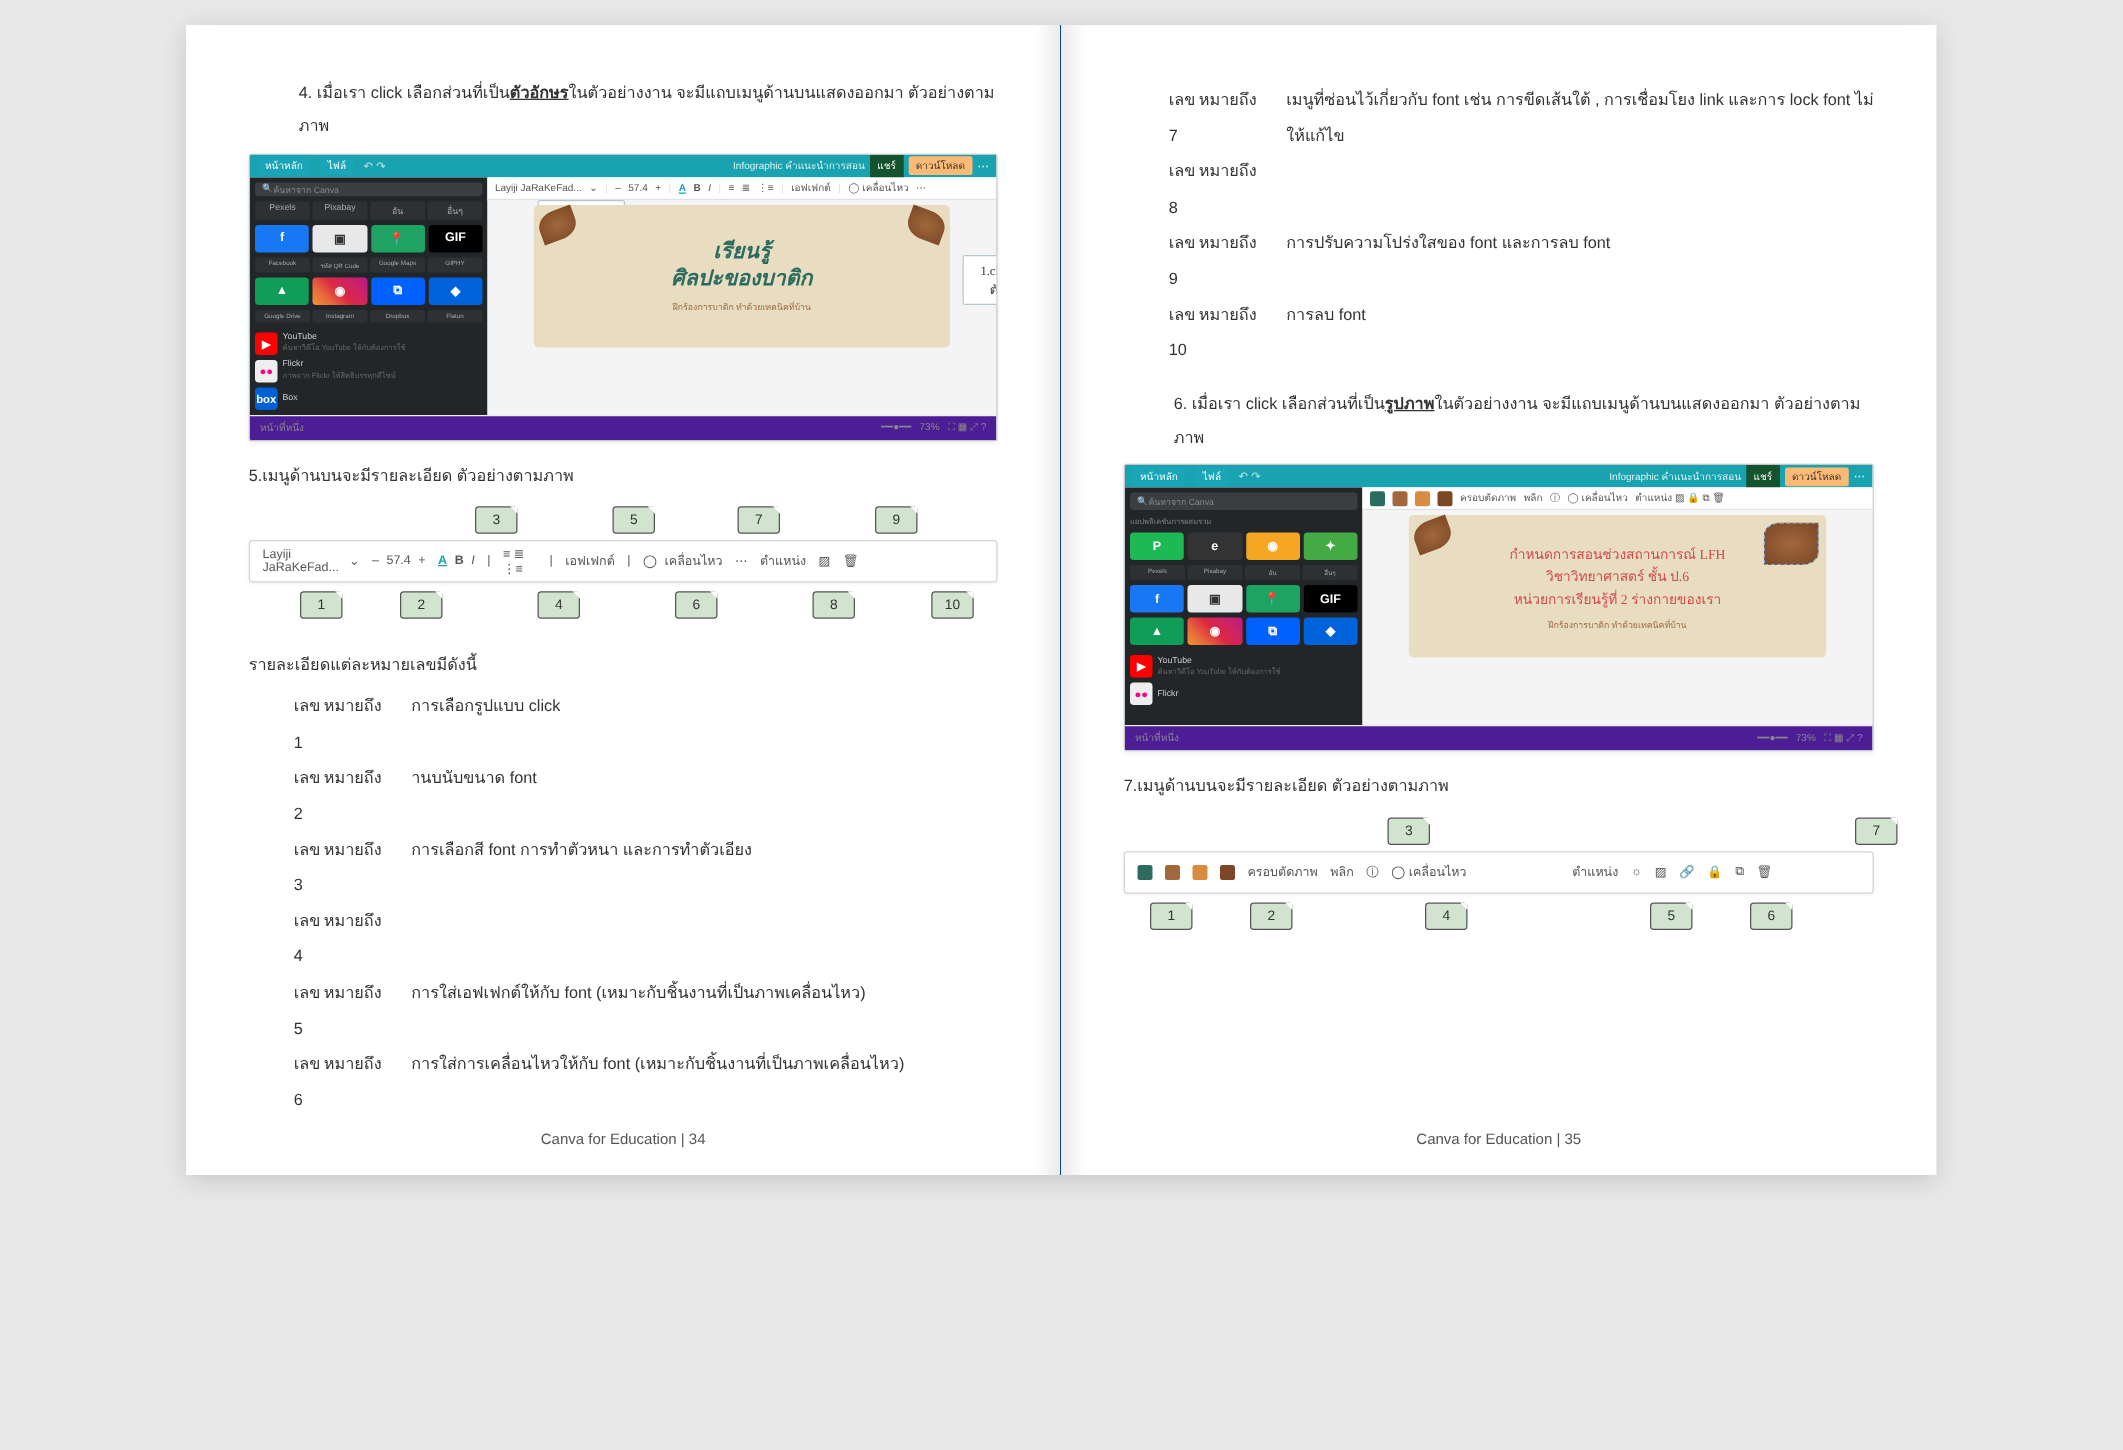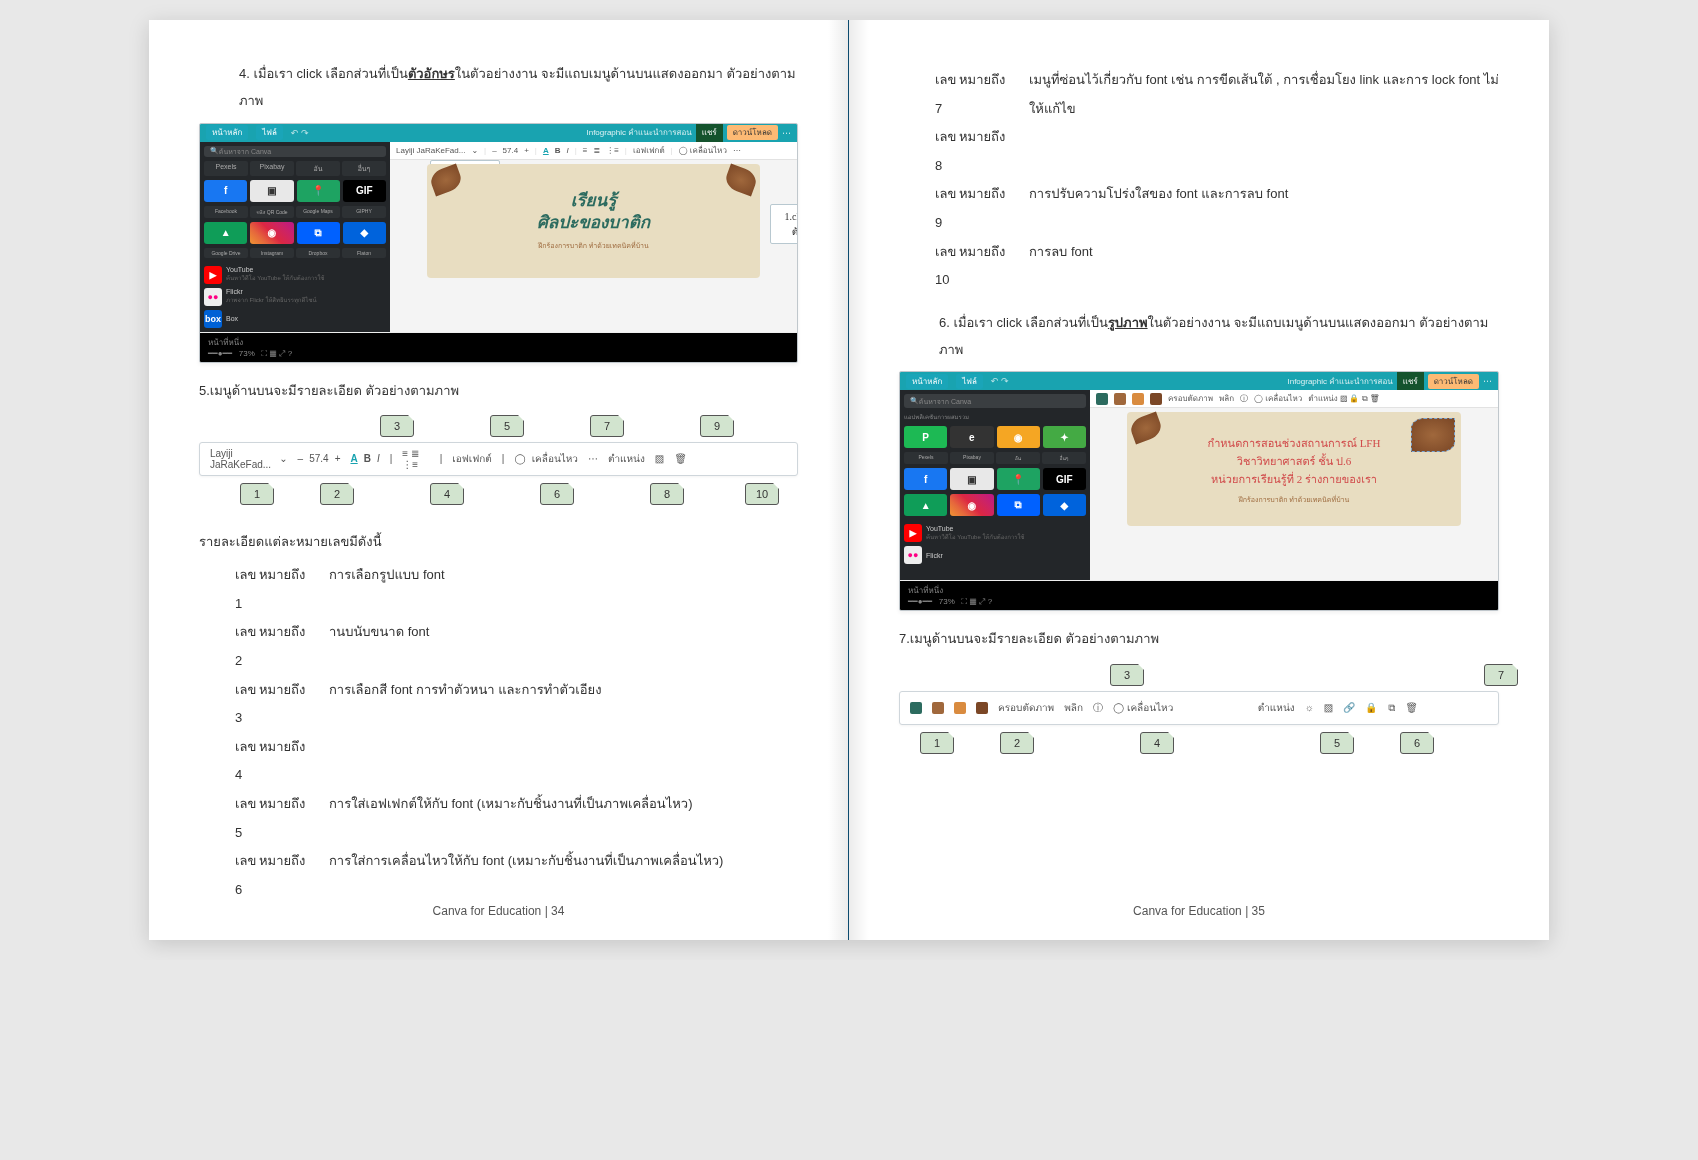--- a/index.html
+++ b/index.html
@@ -104,21 +104,21 @@
   .canvas-card .title { font-size:17px; font-style:italic; font-weight:bold; line-height:1.3; text-align:center;}
   .canvas-card .subtitle { font-size:7px; color:#9e6b3f; margin-top:6px;}
   .callout {
     position:absolute; background:#fff; border:1px solid #b8c8d0; border-radius:2px;
     padding:4px 6px; font-size:10px; color:#333; font-family:'Tahoma';
   }
   .callout::before{ content:''; position:absolute; width:0;height:0; }
   .deco { position:absolute; }
   .leaf-tl{ top:4px; left:4px; width:30px;height:24px; border-radius:50% 0; background:radial-gradient(#a0683c,#7b4726); transform:rotate(-20deg);}
   .leaf-tr{ top:4px; right:4px; width:30px;height:24px; border-radius:0 50%; background:radial-gradient(#a0683c,#7b4726); transform:rotate(20deg);}
-  .shot-footer{ display:flex; justify-content:space-between; padding:3px 8px; font-size:8px; color:#888; background:#000000; border-top:1px solid #eee;flex-direction:column;}
+  .shot-footer{ display:flex; justify-content:space-between; align-items:center; padding:3px 8px; font-size:8px; color:#888; background:#4c1d95; border-top:1px solid #eee;}
   
   
   .diagram { position:relative; margin:10px 0 18px; padding:28px 0 34px; }
   .tb-box {
     background:#fff; border:1px solid #cfd6db; border-radius:3px;
     height:34px; display:flex; align-items:center; gap:10px; padding:0 10px;
     font-size:10px; color:#555; position:relative; box-shadow:0 1px 3px rgba(0,0,0,0.05);
   }
   .tb-box .chunk{display:flex;align-items:center;gap:6px;}
   .tb-box .push{margin-left:auto; display:flex; gap:10px; align-items:center;}
@@ -332,21 +332,21 @@
             <span class="num-badge" style="left:545px">10</span>
           </span>
     </div>
   </div>
 
   <p class="body-text">รายละเอียดแต่ละหมายเลขมีดังนี้</p>
   <div class="defs">
     <div class="line">
           <span class="num">เลข 1</span>
           <span class="mean">หมายถึง</span>
-          <span class="val">การเลือกรูปแบบ font</span>
+          <span class="val">การเลือกรูปแบบ click</span>
         </div>
     <div class="line">
           <span class="num">เลข 2</span>
           <span class="mean">หมายถึง</span>
           <span class="val">านบนับขนาด font</span>
         </div>
     <div class="line">
           <span class="num">เลข 3</span>
           <span class="mean">หมายถึง</span>
           <span class="val">การเลือกสี font การทำตัวหนา และการทำตัวเอียง</span>

